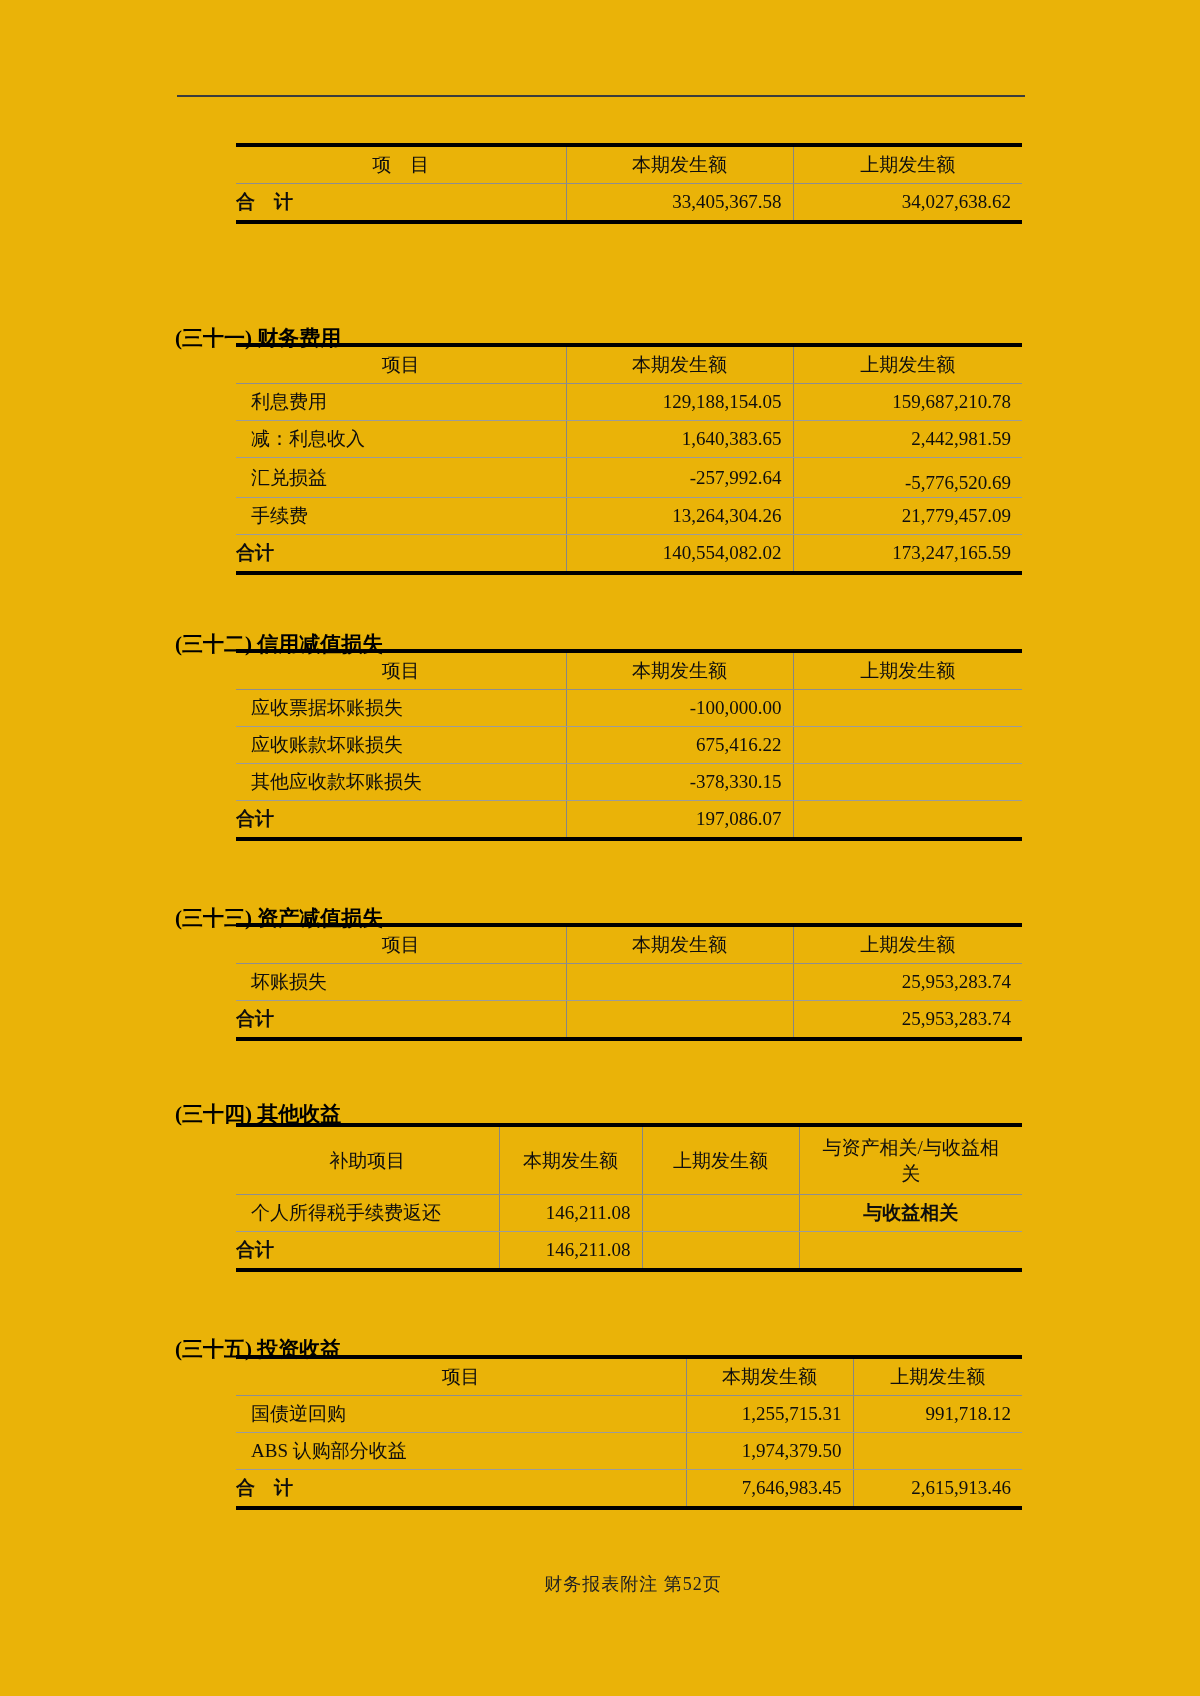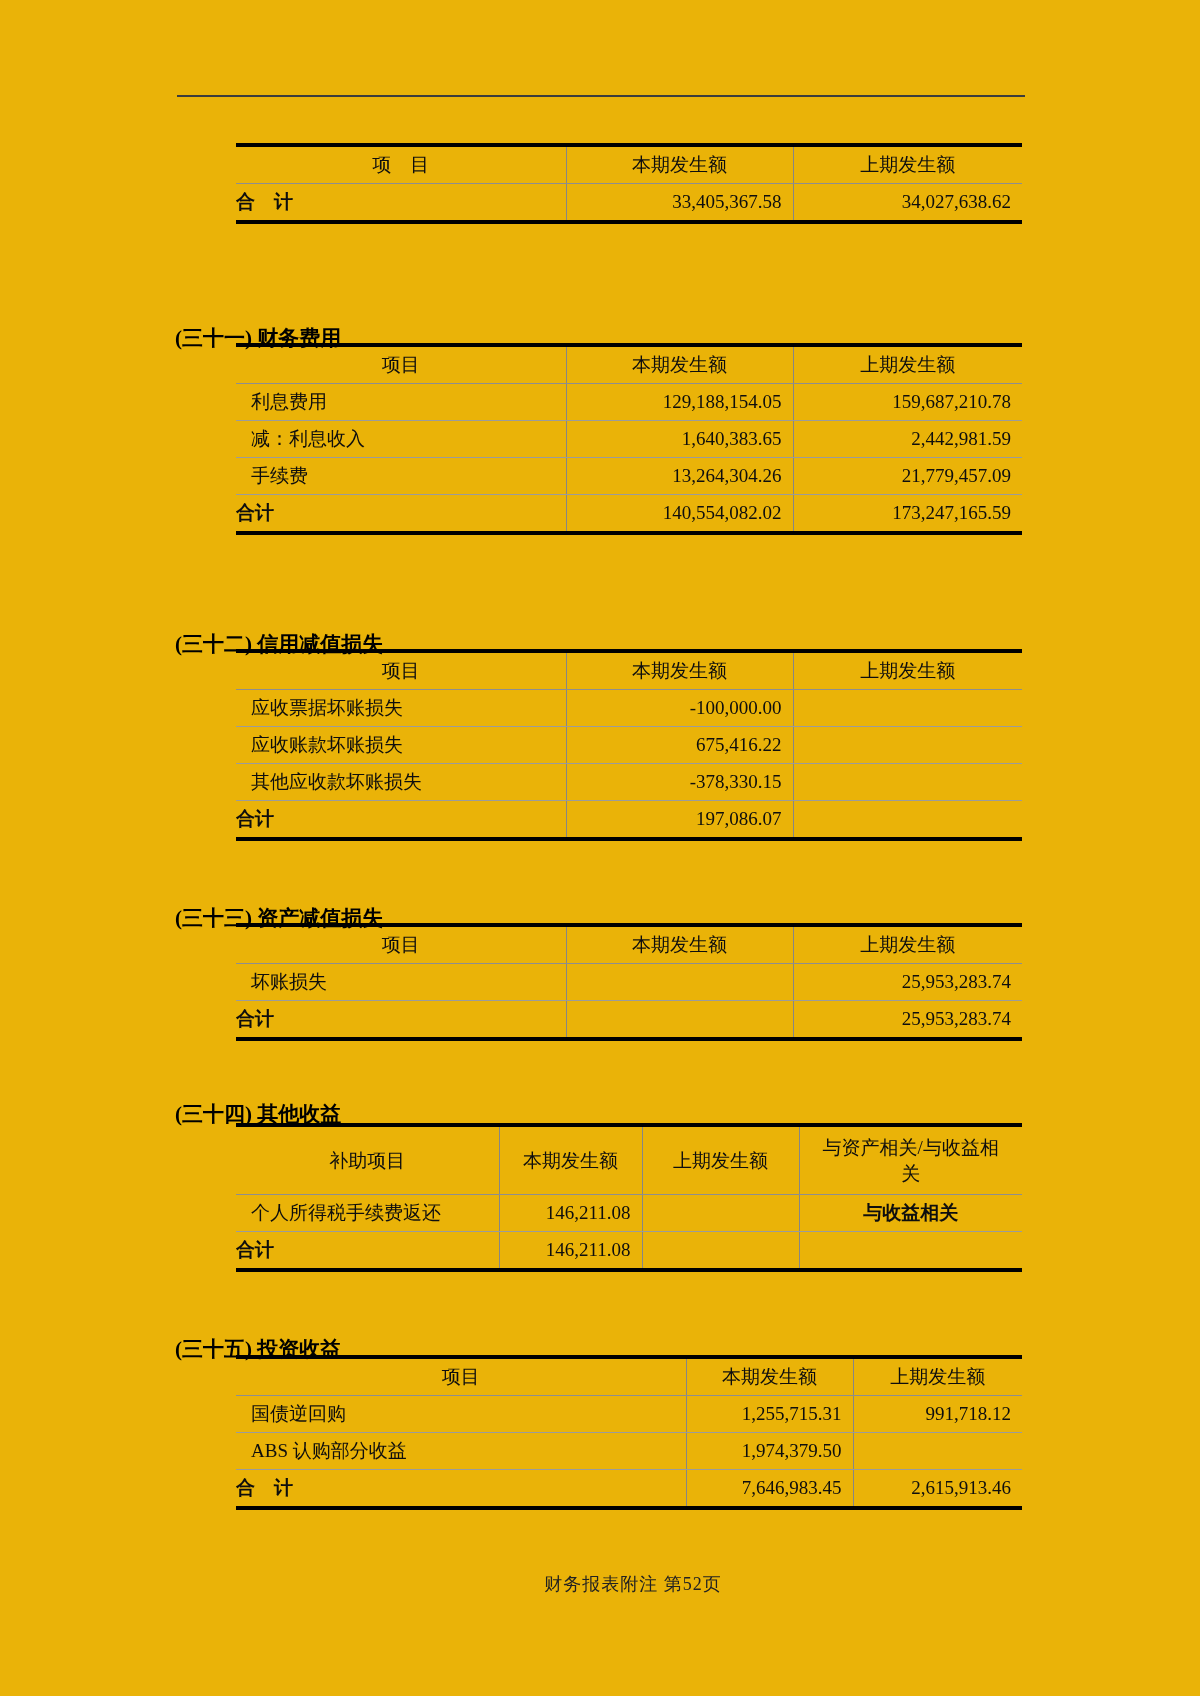--- a/index.html
+++ b/index.html
@@ -114,20 +114,25 @@
           <td class="lbl lft">利息费用</td>
           <td class="val v1">129,188,154.05</td>
           <td class="val v2">159,687,210.78</td>
         </tr>
         <tr>
           <td class="lbl lft">减：利息收入</td>
           <td class="val v1">1,640,383.65</td>
           <td class="val v2">2,442,981.59</td>
         </tr>
         <tr>
+          <td class="lbl lft">汇兑损益</td>
+          <td class="val v1">-257,992.64</td>
+          <td class="val v2 low">-5,776,520.69</td>
+        </tr>
+        <tr>
           <td class="lbl lft">手续费</td>
           <td class="val v1">13,264,304.26</td>
           <td class="val v2">21,779,457.09</td>
         </tr>
         <tr>
           <td class="lbl ctr">合计</td>
           <td class="val v1">140,554,082.02</td>
           <td class="val v2">173,247,165.59</td>
         </tr>
       </tbody>

